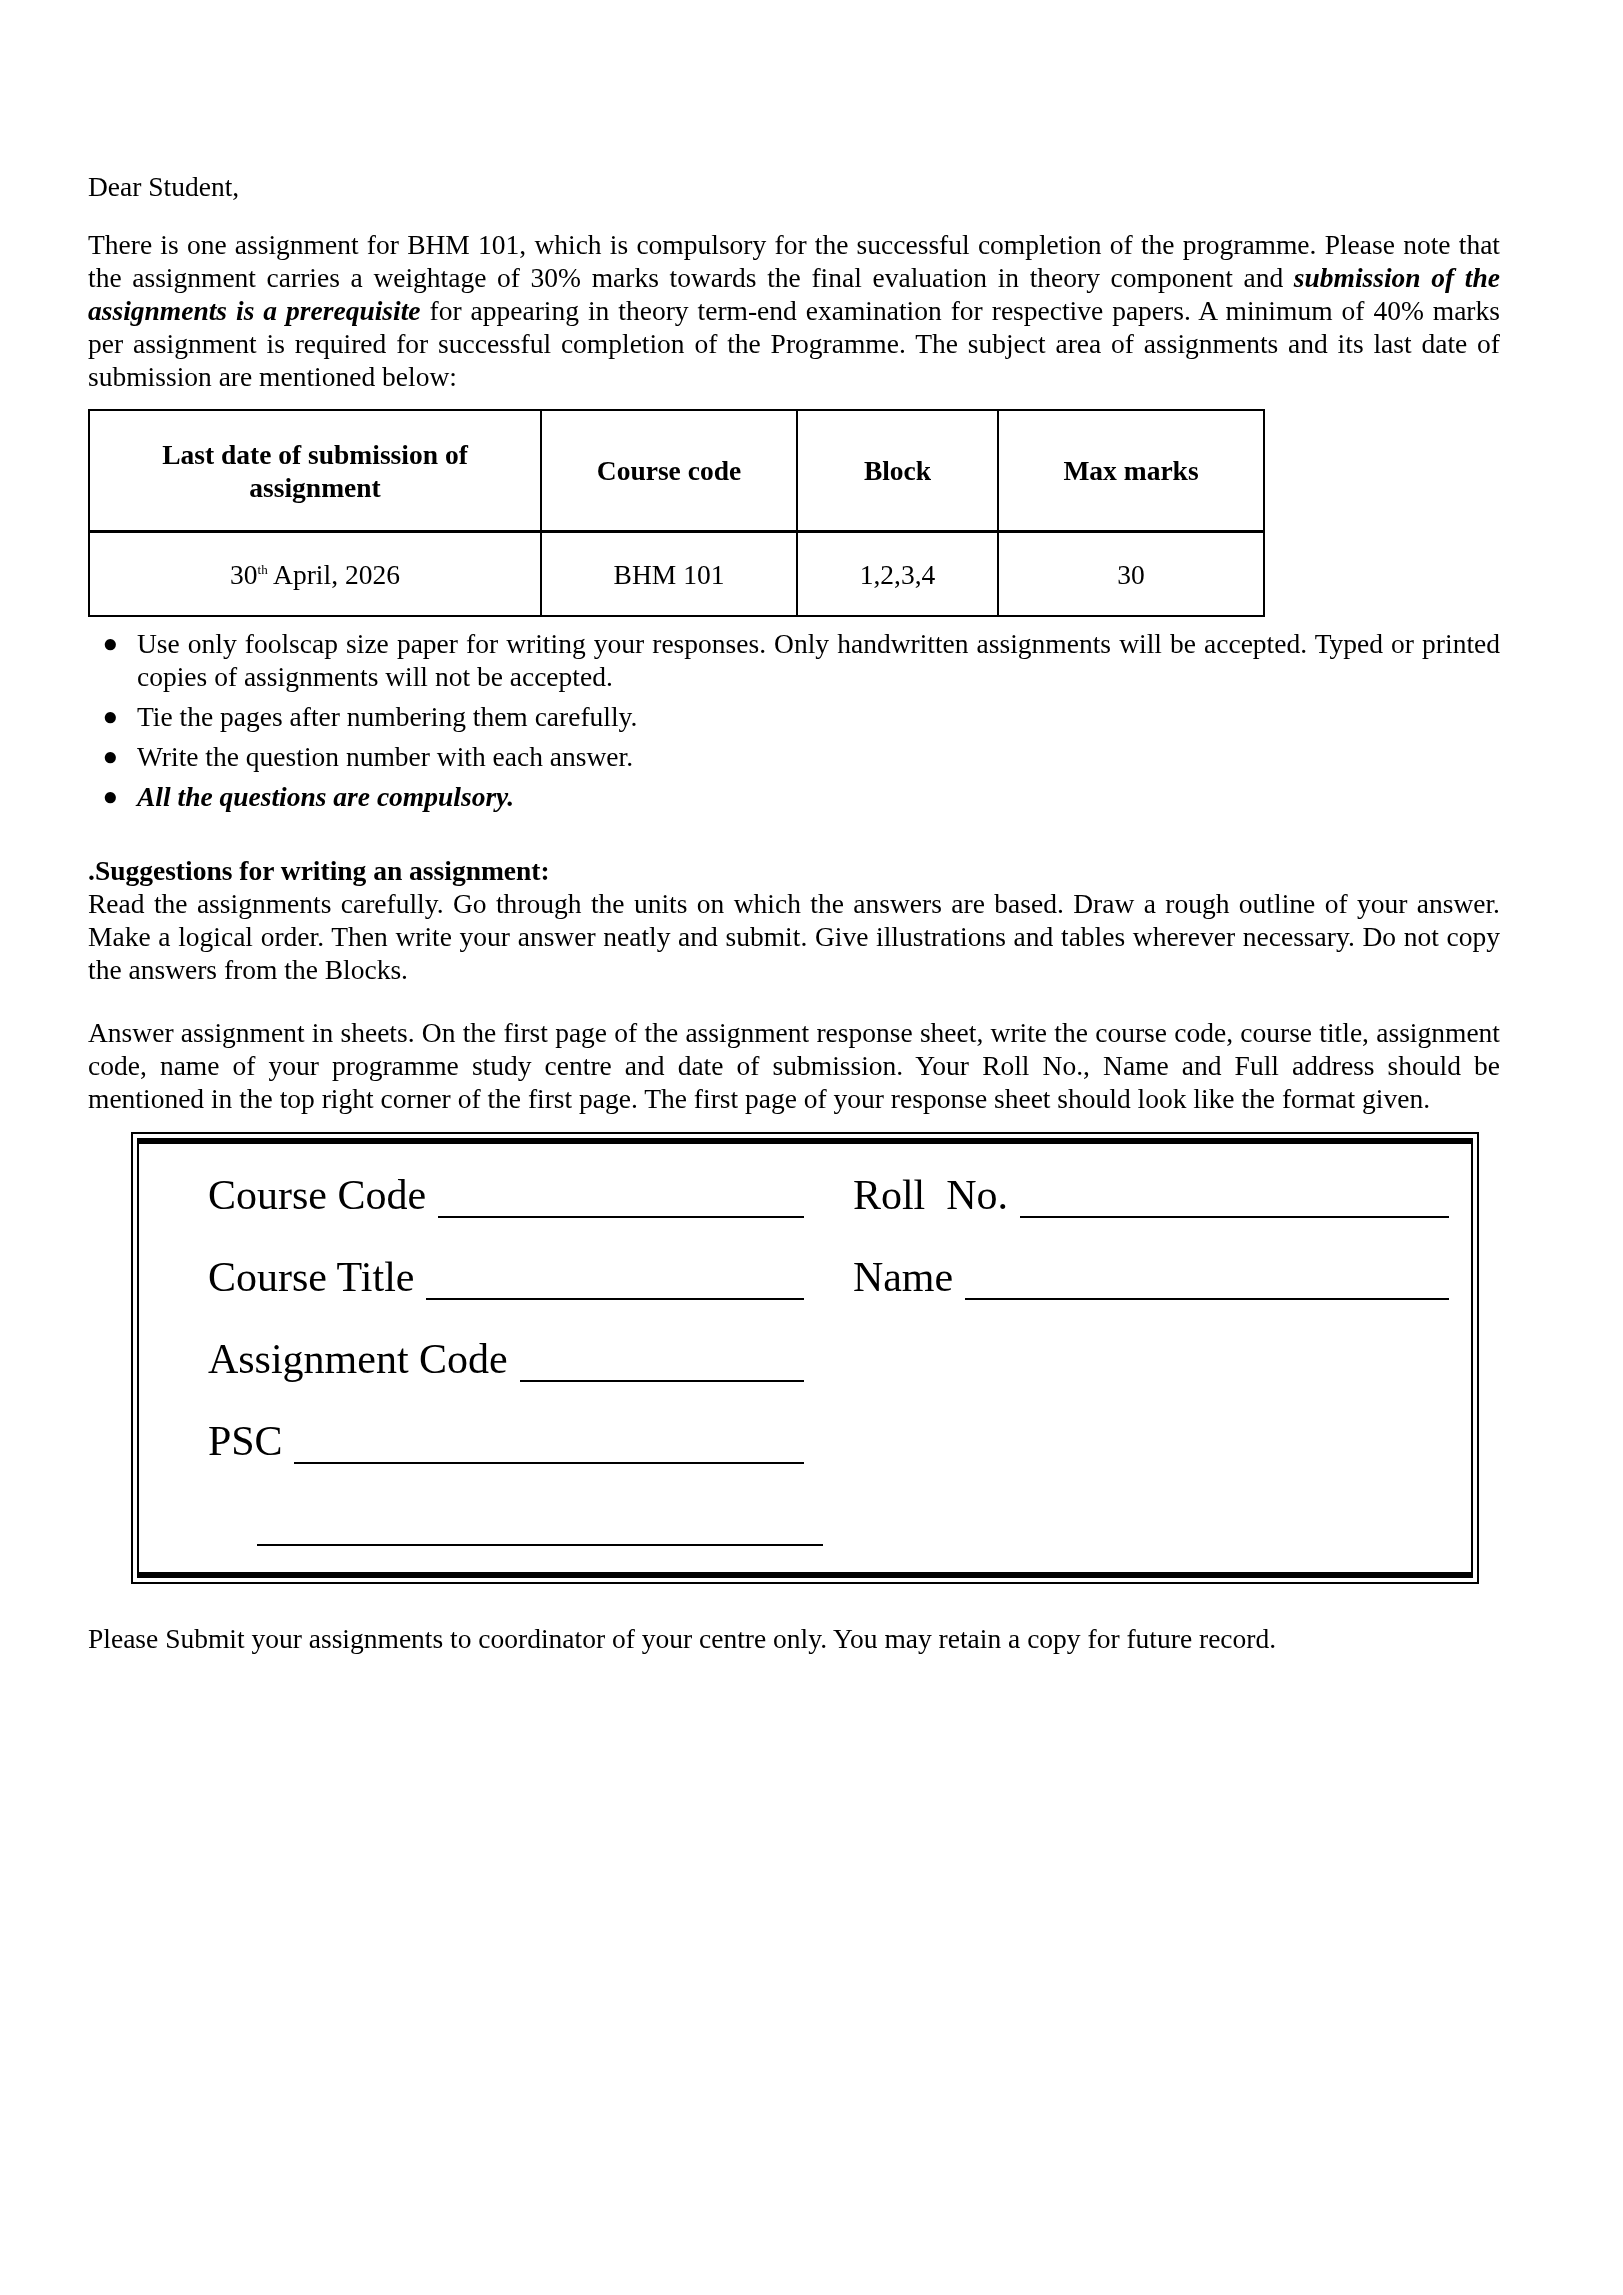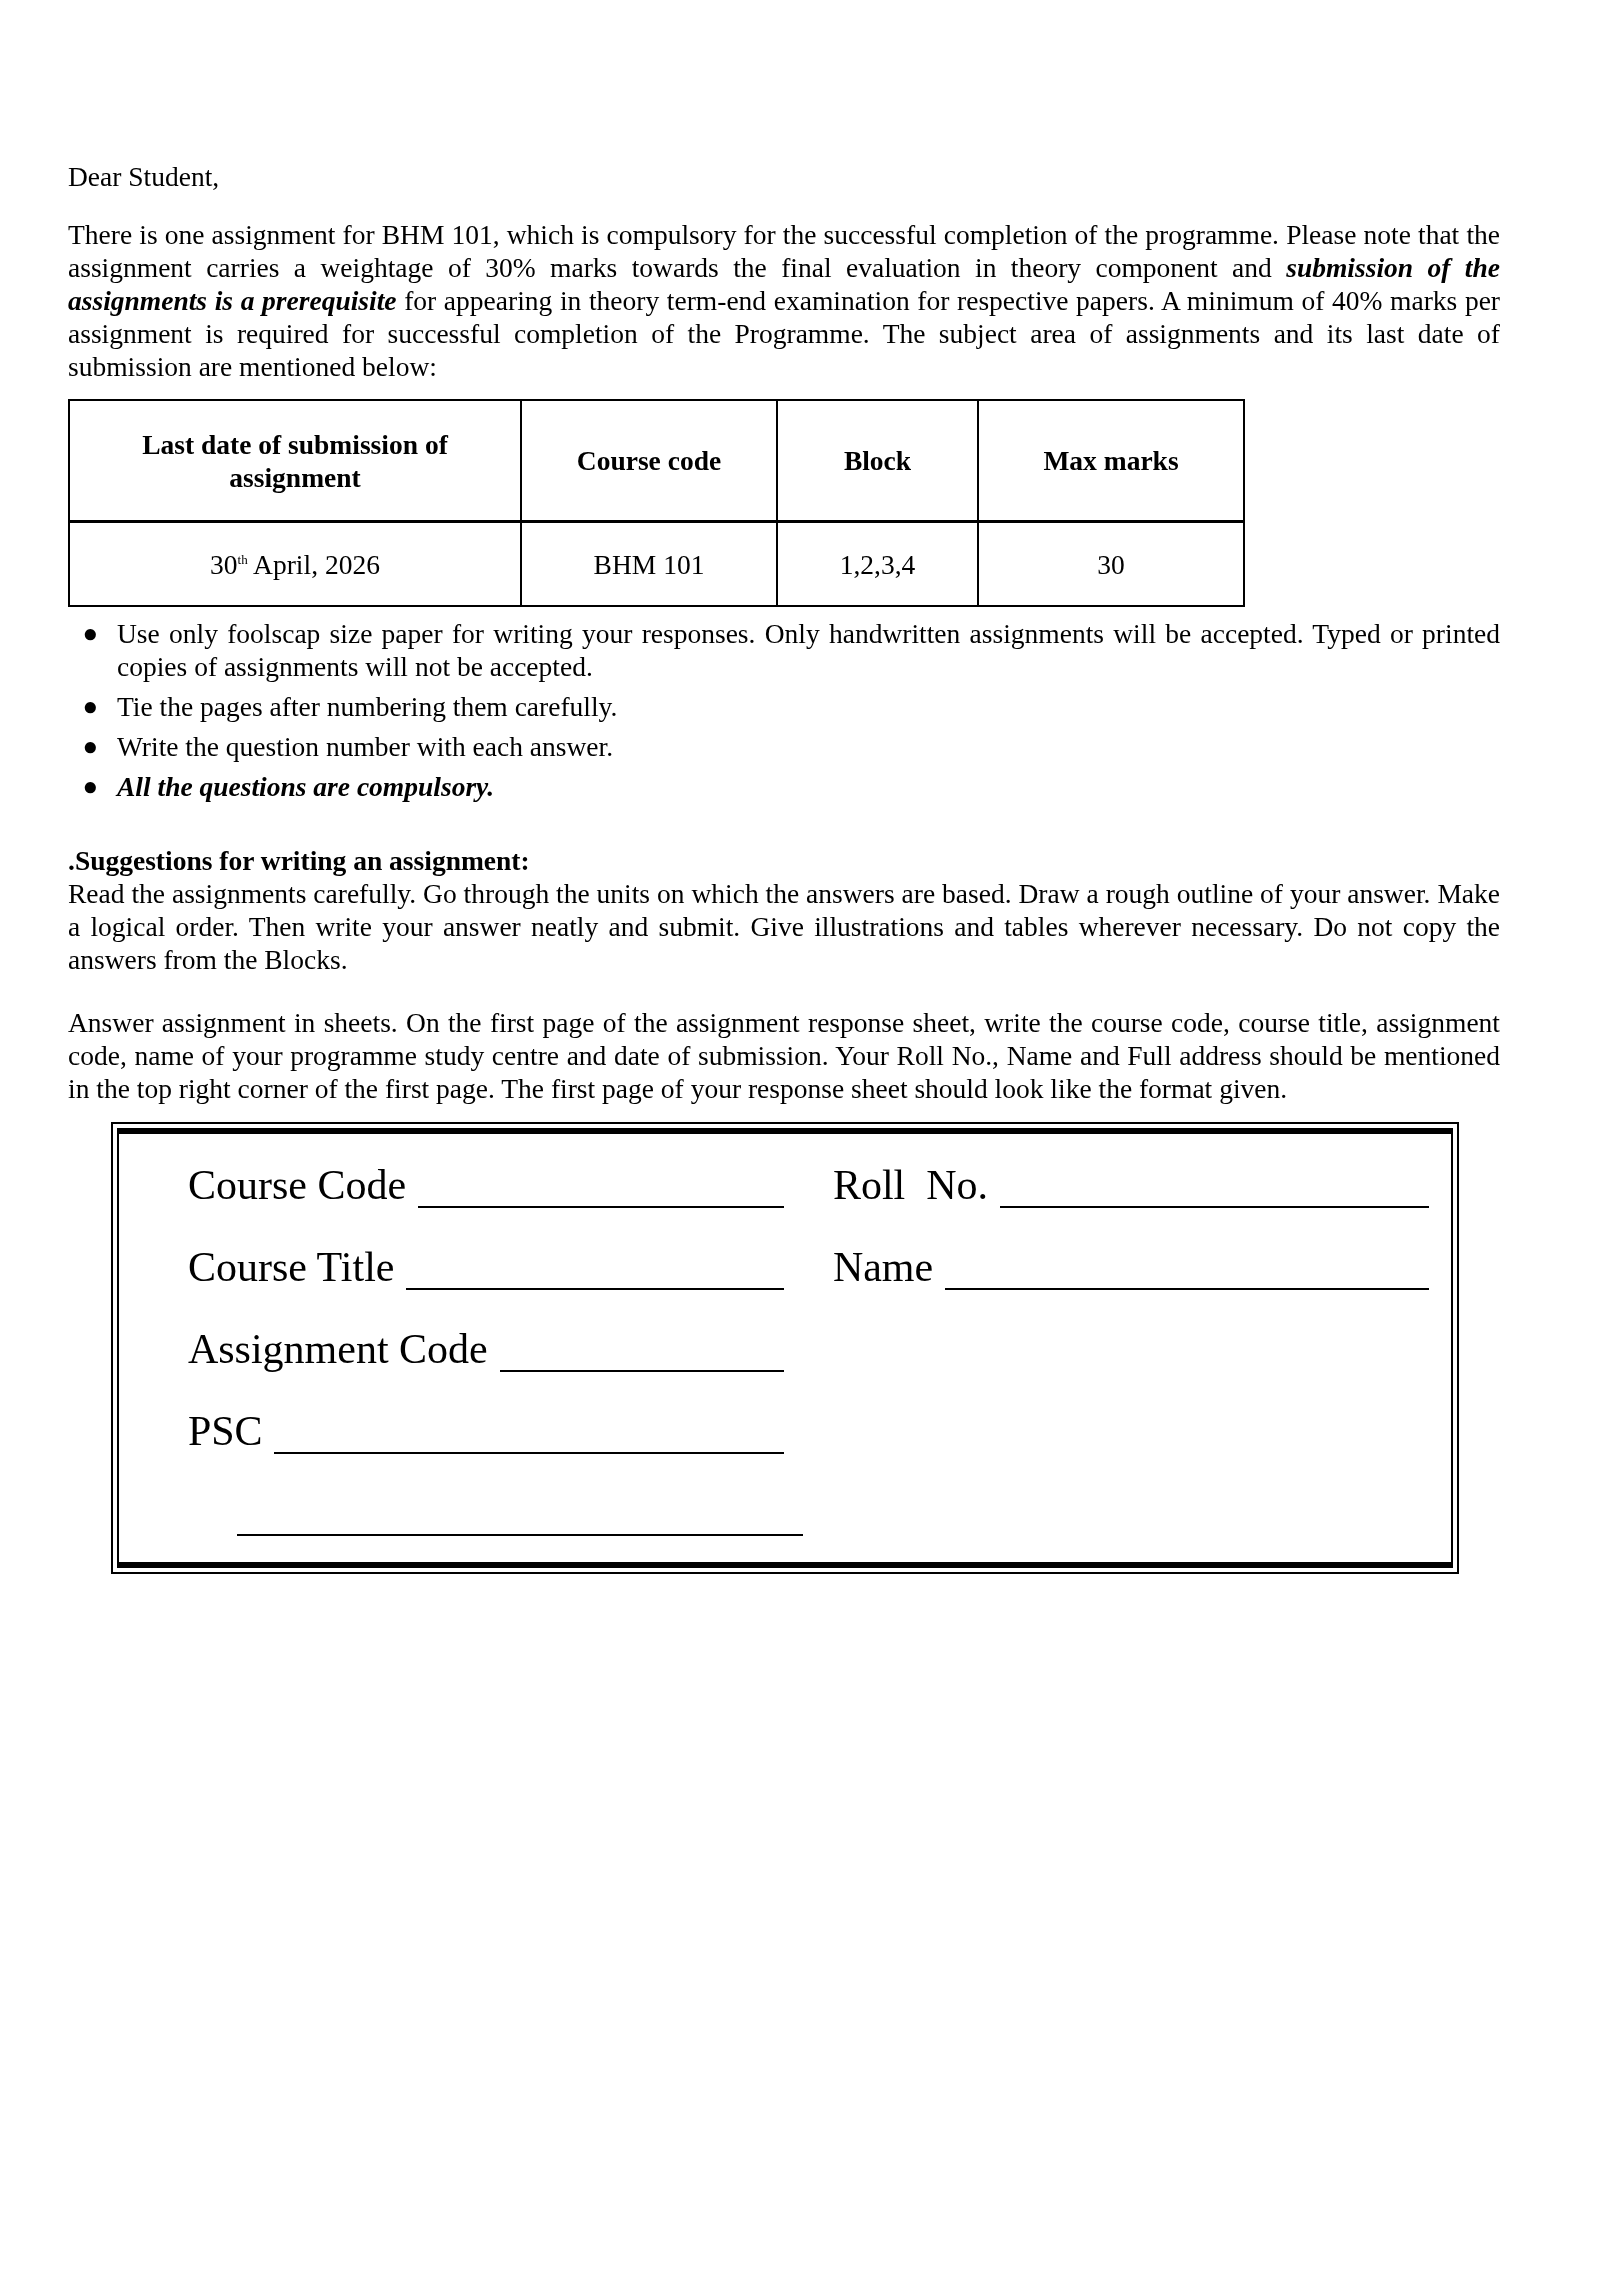--- a/index.html
+++ b/index.html
@@ -9,21 +9,22 @@
     width:1624px; height:2295px;
     margin:0 auto;
     background:#ffffff;
     color:#000000;
     font-family:"Liberation Serif","DejaVu Serif",serif;
     font-size:27.5px;
     line-height:33px;
     overflow:hidden;
   }
   .content {
-    padding:160px 124px 0 68px;
+    padding:160px 124px 0 88px;
+    margin-top:10px;
   }
   .salutation { margin-bottom:25px; }
   .para { text-align:justify; }
   .emph { font-weight:bold; font-style:italic; }
 
   
   table.schedule {
     border-collapse:collapse;
     margin-top:16.4px;
     width:1164px;
@@ -207,16 +208,17 @@
           </div>
         </div>
 
         <div class="form-row">
           <span class="blank-line fixed"></span>
         </div>
 
       </div>
     </div>
 
+    <p class="footer-note">Please Submit your assignments to coordinator of your centre only. You may retain a copy for future record.</p>
 
   </div>
 </div>
 
 
 </body></html>

